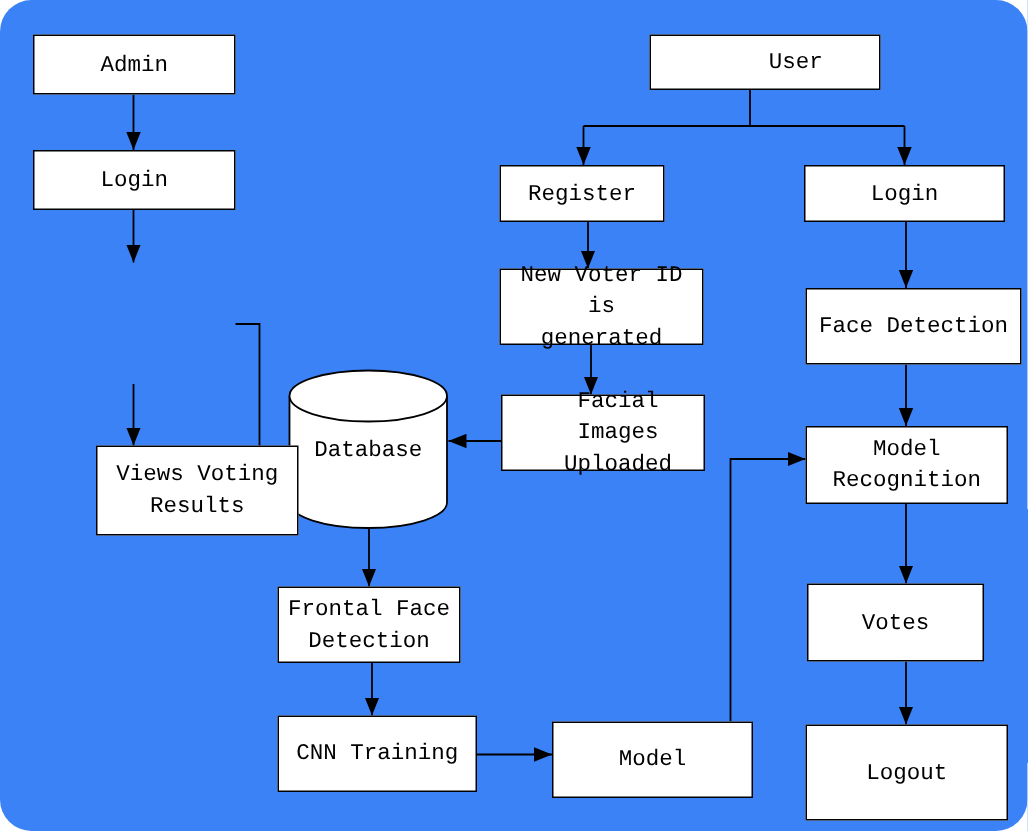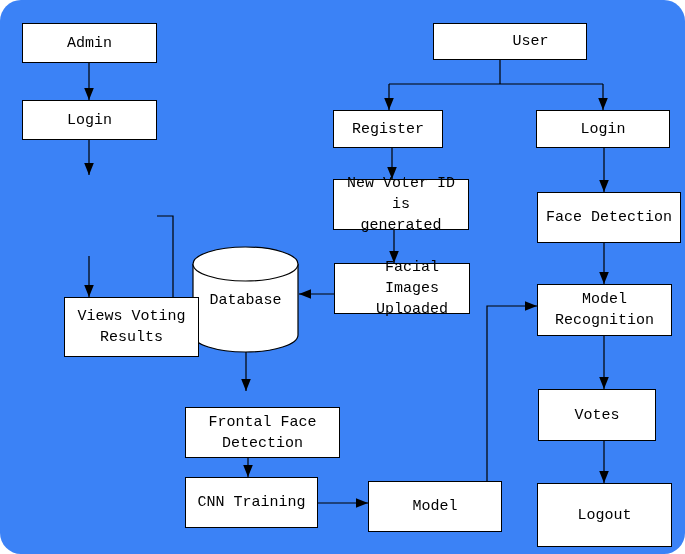--- a/index.html
+++ b/index.html
@@ -103,18 +103,18 @@
 Uploaded</div>
 
   <div class="node" style="left:536px; top:110px; width:134px; height:38px;">Login</div>
   <div class="node" style="left:537px; top:192px; width:144px; height:51px;">Face Detection</div>
   <div class="node" style="left:537px; top:284px; width:135px; height:52px;">Model Recognition</div>
   <div class="node" style="left:538px; top:389px; width:118px; height:52px;">Votes</div>
   <div class="node" style="left:537px; top:483px; width:135px; height:64px;">Logout</div>
 
   <div class="db-label" style="left:193px; top:288px; width:105px; height:24px;text-align:center;">Database</div>
 
-  <div class="node" style="left:185px; top:391px; width:155px; height:51px;margin-top:16px;">Frontal Face
+  <div class="node" style="left:185px; top:391px; width:122px; height:51px;">Frontal Face
 Detection</div>
   <div class="node" style="left:368px; top:481px; width:134px; height:51px;">Model</div>
   <div class="node" style="left:185px; top:477px; width:133px; height:51px;">CNN Training</div>
 
 </div>
 
 </body></html>

